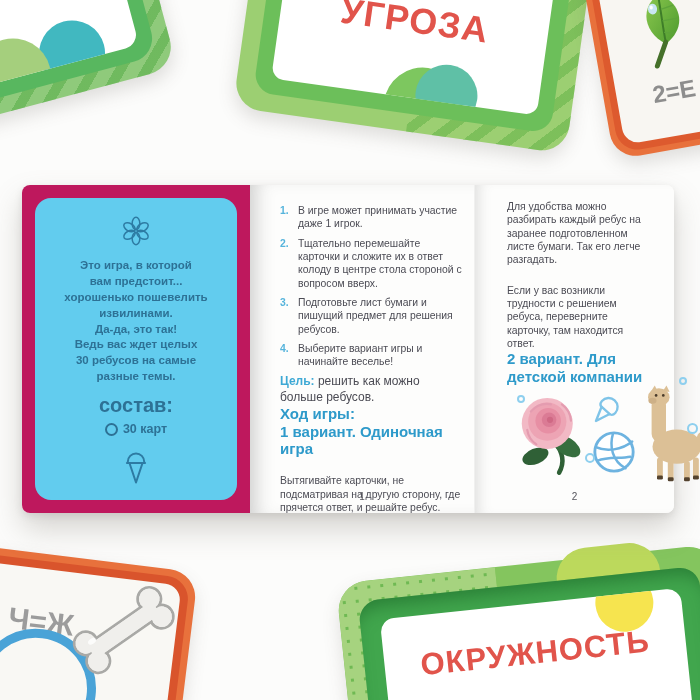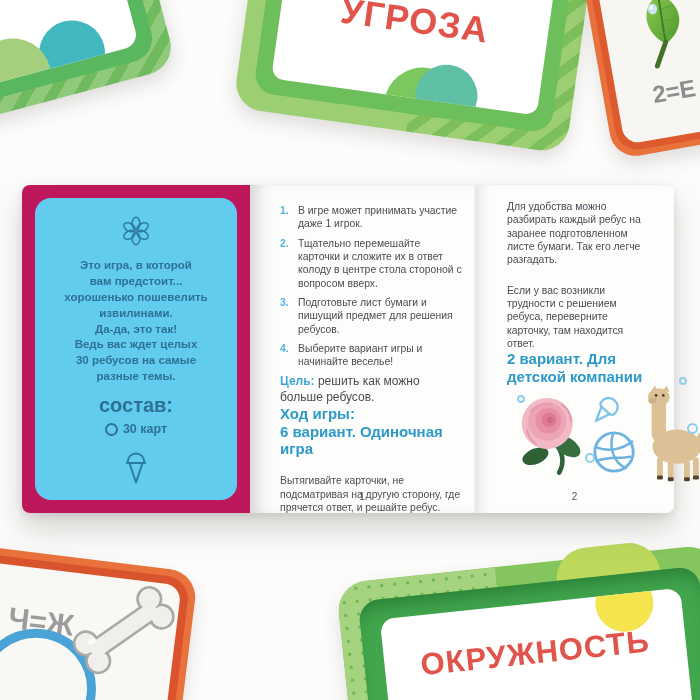--- a/index.html
+++ b/index.html
@@ -249,21 +249,21 @@
         </div>
         <div class="step">
           <span class="step-num">4.</span>
           <span class="step-text">Выберите вариант игры и начинайте веселье!</span>
         </div>
       </div>
       <div class="goal">
         <span class="goal-label">Цель:</span><span> решить как можно больше ребусов.</span>
       </div>
       <div class="h-blue pre mt8">Ход игры:
-6 вариант. Одиночная игра</div>
+1 вариант. Одиночная игра</div>
       <div class="para">Вытягивайте карточки, не подсматривая на другую сторону, где прячется ответ, и решайте ребус.</div>
       <div class="page-num">1</div>
     </div>
 
     <div class="page-right">
       <div class="para" style="margin-top:0">Для удобства можно разбирать каждый ребус на заранее подготовленном листе бумаги. Так его легче разгадать.</div>
       <div class="para">Если у вас возникли трудности с решением ребуса, переверните карточку, там находится ответ.</div>
       <div class="h-blue mt8">2 вариант. Для детской компании</div>
 
       <div class="illustr">

